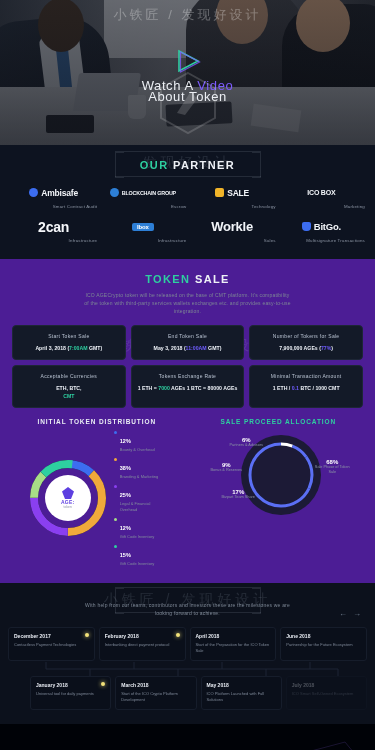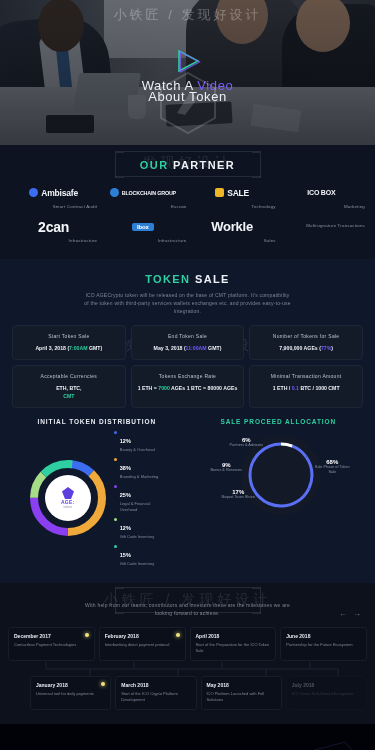--- a/index.html
+++ b/index.html
@@ -44,21 +44,21 @@
   .cta-line { font-size: 13px; color: #eceff4; letter-spacing: .6px; line-height: 11px; }
   .cta-line .accent { color: #7d5cff; }
   .hero-logo {
     position: absolute; left: 50%; bottom: 6px; transform: translateX(-50%);
     width: 70px; height: 70px; opacity: .16;
   }
 
   
   .sec { position: relative; width: 375px; }
   .sec-partner { background: #0d1320; padding: 14px 0 16px; }
-  .sec-token  { background: #0f172a; padding: 14px 0 12px; }
+  .sec-token  { background: #4c1d95; padding: 14px 0 12px; }
   .sec-road   { background: #0c111c; padding: 12px 0 14px; }
   .sec-app    { background: #000207; padding: 14px 0 0; height: 205px; }
 
   .sec-title { text-align: center; font-size: 11px; font-weight: 700; letter-spacing: 1.4px; position: relative; z-index: 3; }
   .sec-title .g { color: #2ecfa0; margin-top: 24px; }
   .sec-title .w { color: #eef1f6; }
   .sec-sub { text-align: center; font-size: 5px; line-height: 8px; color: #7d8795; max-width: 210px; margin: 6px auto 0; letter-spacing: .2px; }
 
   .wm-cn { position: absolute; left: 50%; transform: translateX(-50%); color: rgba(200,215,235,.13); font-size: 14px; letter-spacing: 4px; white-space: nowrap; pointer-events: none; }
   .wm-brackets { position: absolute; left: 50%; transform: translateX(-50%); width: 146px; height: 26px; border: 1px solid rgba(190,205,225,.13); border-left: none; border-right: none; pointer-events: none; }
@@ -215,20 +215,24 @@
           </div>
         <div class="pt-cap">Infrastructure</div>
       </div>
       <div class="pt">
         <div class="pt-logo" style="font-size:13px">
             <span>Workle</span>
           </div>
         <div class="pt-cap">Sales</div>
       </div>
       <div class="pt">
+        <div class="pt-logo" style="font-size:9.5px">
+            <span class="dot-i" style="background:#3c6df0;border-radius:2px 2px 4px 4px"></span>
+            <span>BitGo.</span>
+          </div>
         <div class="pt-cap">Multisignature Transactions</div>
       </div>
     </div>
   </div>
 
   <div class="sec sec-token">
     <div class="sec-title">
       <span class="g">TOKEN </span><span class="w">SALE</span>
     </div>
     <div class="sec-sub">ICO AGECrypto token will be released on the base of CMT platform. It's compatibility of the token with third-party services wallets exchanges etc. and provides easy-to-use integration.</div>

